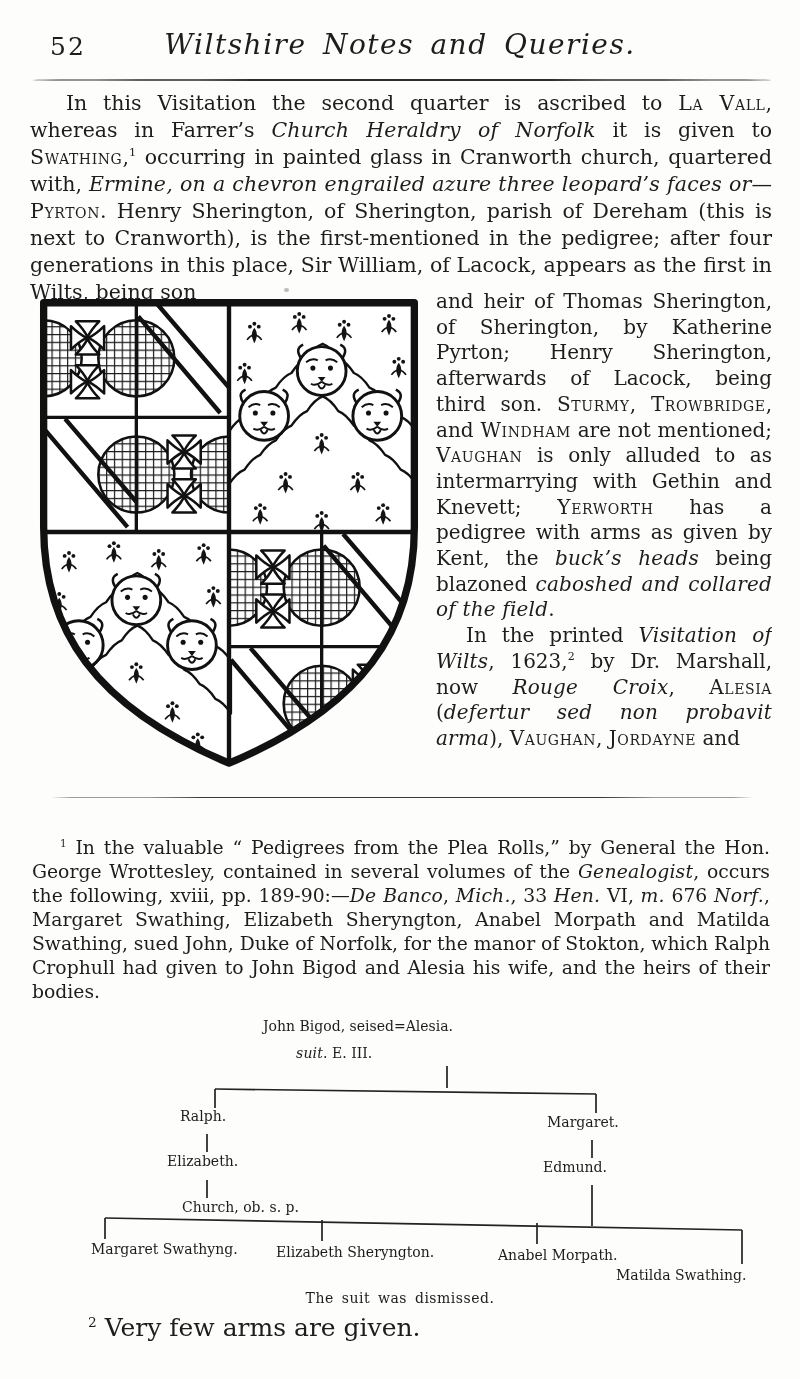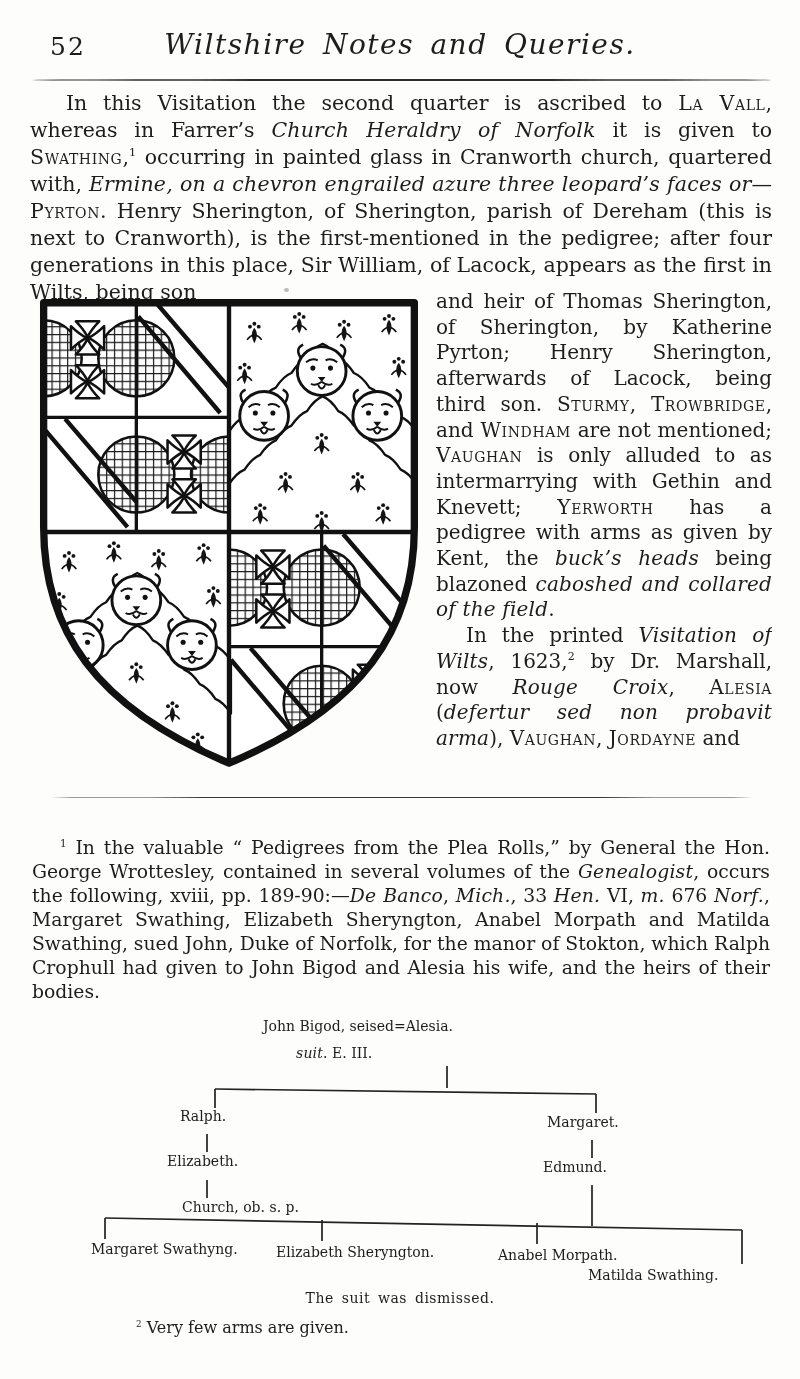--- a/index.html
+++ b/index.html
@@ -26,21 +26,21 @@
   .sidecol .p2{text-indent:30px; margin-top:0;}
   .sc{font-variant-caps:small-caps; letter-spacing:0.6px;}
   i{letter-spacing:0.2px;}
   sup{font-size:0.55em; vertical-align:super; line-height:0;}
   
   .rule2{position:absolute; top:797px; left:44px; right:40px; height:0;
     border-top:1.8px solid #3a3a3a; border-radius:50%;}
   .footnote1{position:absolute; top:836px; left:32px; width:738px;
     font-size:18.8px; line-height:24px; text-align:justify; text-indent:28px;}
   .footnote2{position:absolute; top:1316px; left:88px; width:600px;
-    font-size:16px; line-height:24px;margin-left:48px;}
+    font-size:25px; line-height:24px;}
   
   .tree{position:absolute; top:1012px; left:0; width:800px; height:304px; font-size:14px;}
   .tree .lbl{position:absolute; white-space:nowrap;}
   .tree svg{position:absolute; left:0; top:0;}
   .suitnote{position:absolute; left:0; right:0; top:278px; text-align:center;
     letter-spacing:0.5px; word-spacing:3px;}
   
   .blemish{position:absolute; left:284px; top:288px; width:5px; height:4px;
     background:#8d8d8d; border-radius:50%; opacity:.6;}
 </style>
@@ -177,19 +177,19 @@
     <div class="lbl" style="left:263px; top:6px;">John Bigod, seised=Alesia.</div>
     <div class="lbl" style="left:296px; top:33px;"><i>suit</i>. E. III.</div>
     <div class="lbl" style="left:180px; top:96px;">Ralph.</div>
     <div class="lbl" style="left:547px; top:102px;">Margaret.</div>
     <div class="lbl" style="left:167px; top:141px;">Elizabeth.</div>
     <div class="lbl" style="left:543px; top:147px;">Edmund.</div>
     <div class="lbl" style="left:182px; top:187px;">Church, ob. s. p.</div>
     <div class="lbl" style="left:55px;  top:229px;margin-left:36px;">Margaret Swathyng.</div>
     <div class="lbl" style="left:268px; top:232px;margin-left:8px;">Elizabeth Sheryngton.</div>
     <div class="lbl" style="left:498px; top:235px;">Anabel Morpath.</div>
-    <div class="lbl" style="left:588px; top:255px;">Matilda Swathing.</div>
+    <div class="lbl" style="left:616px; top:255px;">Matilda Swathing.</div>
     <div class="suitnote">The suit was dismissed.</div>
   </div>
 
   <div class="footnote2"><sup>2</sup> Very few arms are given.</div>
 
 </div>
 
 </body></html>

